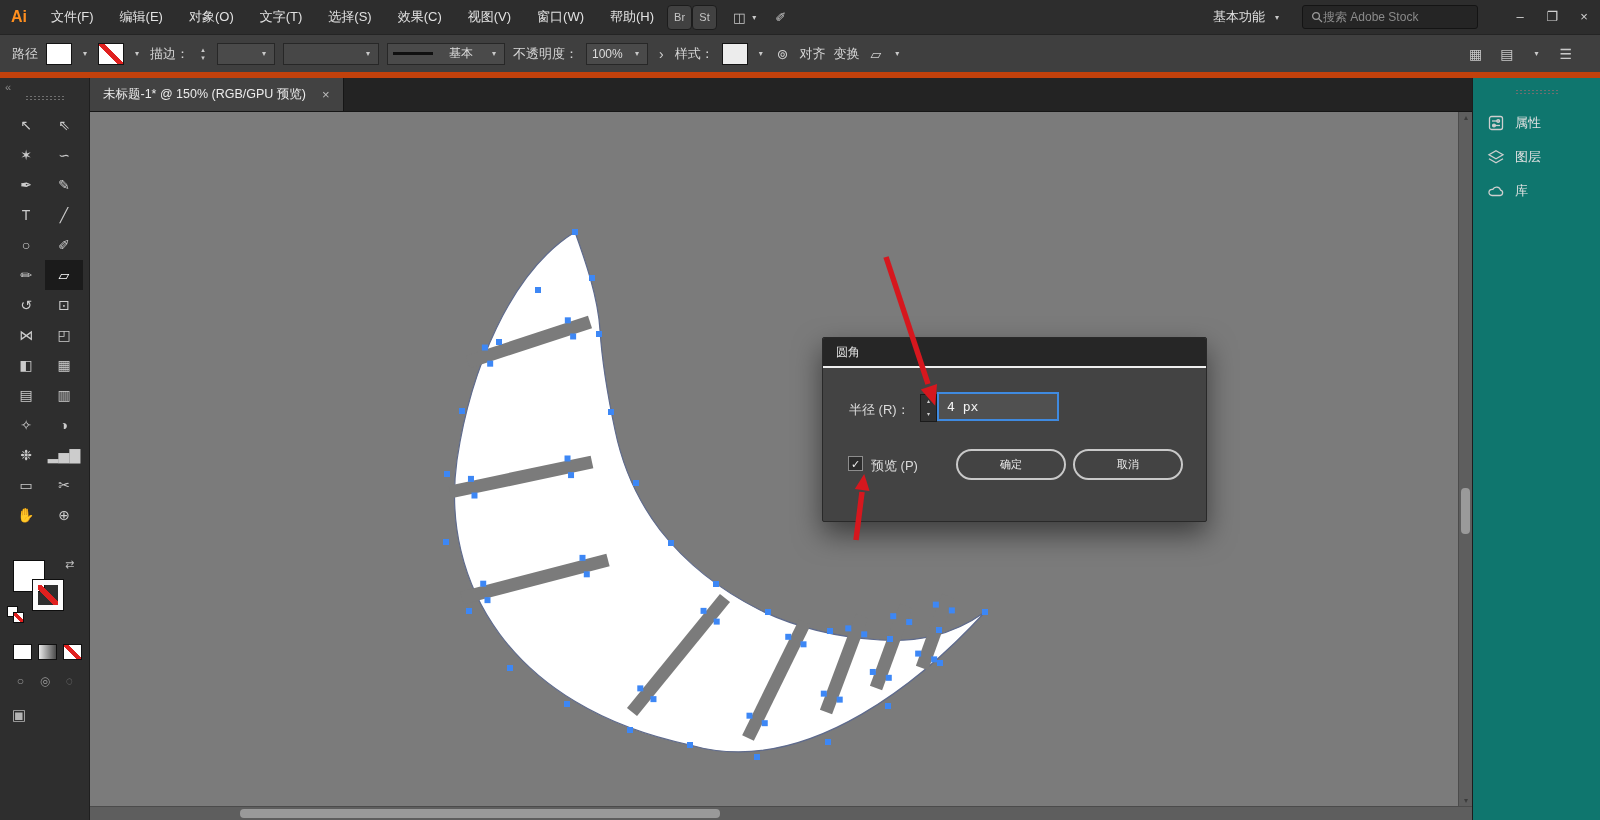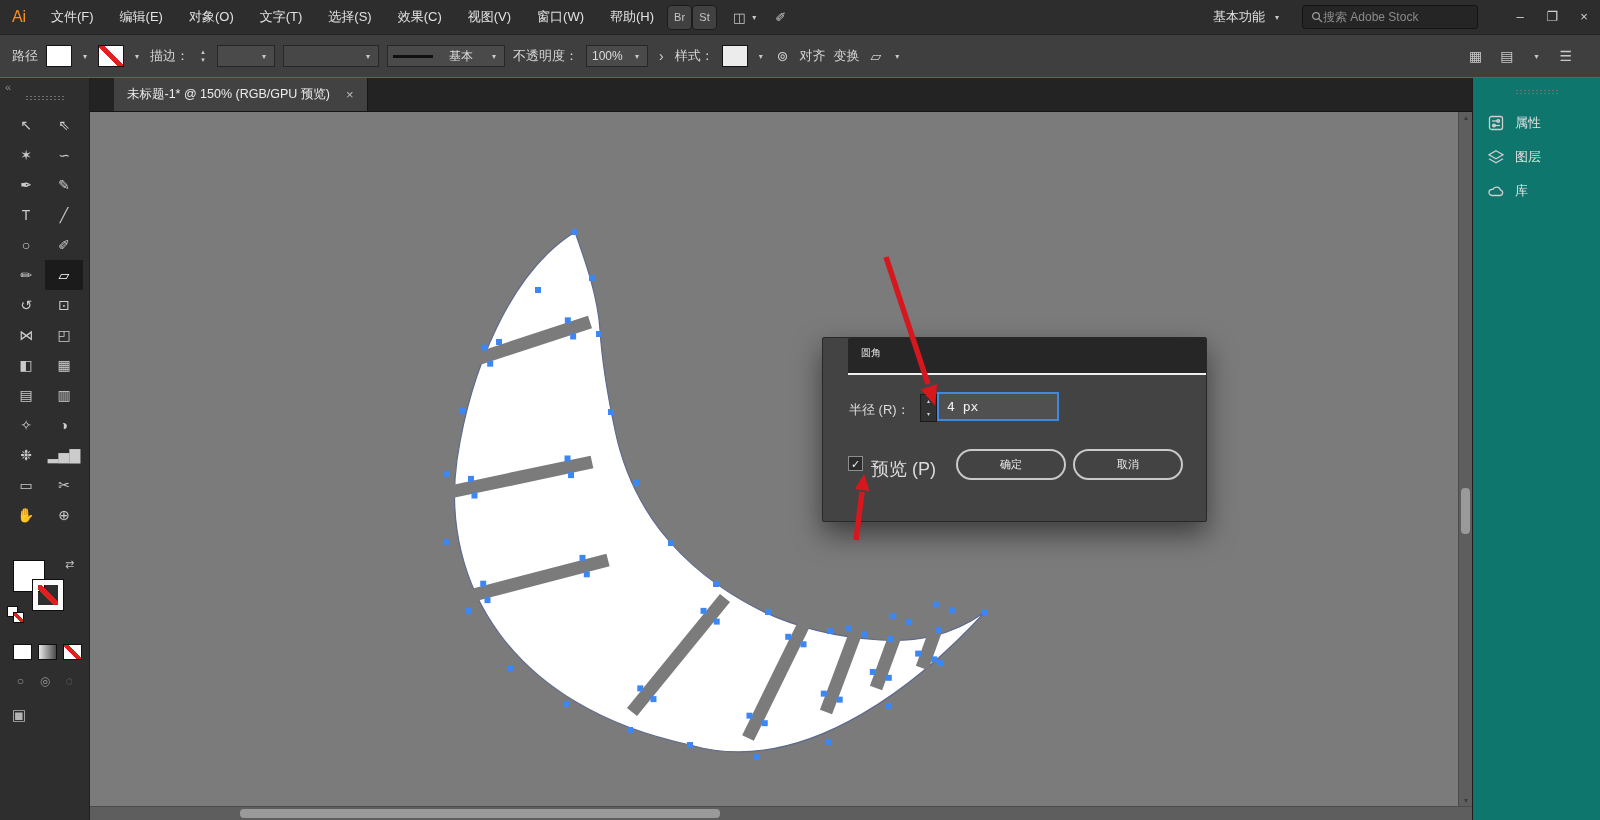--- a/index.html
+++ b/index.html
@@ -2,36 +2,36 @@
 <html><head>
 <meta charset="utf-8">
 <style>
   html,body{margin:0;padding:0;}
   body{width:1600px;height:820px;overflow:hidden;background:#2d2d2d;
        font-family:"Liberation Sans","DejaVu Sans",sans-serif;position:relative;}
 
   
   .menubar{position:absolute;left:0;top:0;width:1600px;height:34px;background:#2d2d2d;
            display:flex;align-items:center;color:#e2e2e2;font-size:13px;z-index:50;}
-  .logo{width:38px;text-align:center;font-weight:normal;font-size:16px;color:#ff8f1f;}
+  .logo{width:38px;text-align:center;font-weight:bold;font-size:16px;color:#ff8f1f;}
   .menus{display:flex;height:34px;align-items:center;}
   .menu-item{padding:0 13px;line-height:34px;cursor:default;}
   .badge{min-width:23px;height:23px;border-radius:4px;background:#414141;color:#c6c6c6;font-size:11px;
          display:flex;align-items:center;justify-content:center;margin-left:0;border:1px solid #1c1c1c;}
   .mb-icon{color:#c9c9c9;margin-left:16px;font-size:13px;display:flex;gap:4px;align-items:center;}
   .spacer{flex:1;}
   .workspace-switch{display:flex;gap:7px;align-items:center;margin-right:20px;color:#e0e0e0;}
   .search{width:158px;height:22px;background:#252525;border:1px solid #141414;border-radius:3px;
           display:flex;align-items:center;padding:0 8px;color:#8b8b8b;font-size:12px;margin-right:26px;}
   .winctl{display:flex;}
   .winctl .wbtn{width:32px;height:34px;line-height:34px;text-align:center;color:#d2d2d2;font-size:13px;}
 
   
   .controlbar{position:absolute;top:34px;left:0;width:1600px;height:44px;background:#3f3f3f;
-              border-top:1px solid #242424;border-bottom:1px solid #c2410c;box-sizing:border-box;
+              border-top:1px solid #242424;border-bottom:6px solid #c2410c;box-sizing:border-box;
               display:flex;align-items:center;padding:0 12px;gap:8px;color:#d6d6d6;font-size:13px;z-index:49;}
   .swatch{width:24px;height:20px;background:#fff;border:1px solid #141414;}
   .swatch.none{background:linear-gradient(45deg,#fff 42%,#e0201f 42%,#e0201f 58%,#fff 58%);}
   .chev{font-size:8px;color:#c9c9c9;width:10px;text-align:center;}
   .stepper{display:flex;flex-direction:column;font-size:7px;line-height:8px;color:#c9c9c9;text-align:center;width:12px;}
   .combo{height:22px;background:#4a4a4a;border:1px solid #272727;display:flex;align-items:center;
          justify-content:space-between;padding:0 5px;font-size:12px;color:#ddd;box-sizing:border-box;gap:6px;}
   .stroke-line{width:40px;height:3px;background:#101010;}
   .cb-iconbtn{color:#cfcfcf;font-size:14px;padding:0 3px;}
   .cb-right{margin-left:auto;display:flex;gap:18px;align-items:center;padding-right:16px;color:#c9c9c9;font-size:14px;}
@@ -60,47 +60,47 @@
   .sw.color{background:#fff;}
   .sw.grad{background:linear-gradient(90deg,#e8e8e8,#4a4a4a);}
   .sw.none{background:linear-gradient(45deg,#fff 40%,#e0201f 40%,#e0201f 60%,#fff 60%);}
   .drawmodes{position:absolute;top:596px;left:9px;width:72px;display:flex;justify-content:space-around;color:#9a9a9a;font-size:12px;}
   .screenmode{position:absolute;top:628px;left:0;width:90px;text-align:left;padding-left:12px;color:#b5b5b5;font-size:15px;box-sizing:border-box;}
 
   
   .center{position:absolute;left:90px;top:78px;width:1382px;height:742px;}
   .tabbar{height:34px;background:#232323;display:flex;border-bottom:1px solid #161616;box-sizing:border-box;}
   .tab{height:33px;background:#424242;display:flex;align-items:center;padding:0 13px;gap:16px;
-       color:#ececec;font-size:12.5px;border-right:1px solid #161616;margin-left:24px;}
+       color:#ececec;font-size:12.5px;border-right:1px solid #161616;}
   .tab .close{color:#bdbdbd;font-size:13px;}
   .canvas{position:absolute;top:34px;left:0;width:1382px;height:694px;background:#7b7b7b;overflow:hidden;}
   .art{position:absolute;left:0;top:0;}
   .overlay{position:absolute;left:0;top:0;z-index:30;pointer-events:none;}
   .vscroll{position:absolute;right:0;top:0;width:14px;height:694px;background:#5e5e5e;border-left:1px solid #4b4b4b;
            box-sizing:border-box;z-index:20;}
   .vthumb{position:absolute;left:2px;top:376px;width:9px;height:46px;background:#9a9a9a;border-radius:4px;}
   .vs-arrow{position:absolute;left:0;width:14px;text-align:center;font-size:8px;color:#3c3c3c;}
   .hscroll{position:absolute;left:0;top:728px;width:1382px;height:14px;background:#5e5e5e;border-top:1px solid #4b4b4b;box-sizing:border-box;}
   .hthumb{position:absolute;left:150px;top:2px;width:480px;height:9px;background:#9a9a9a;border-radius:4px;}
 
   
   .dialog{position:absolute;left:732px;top:225px;width:383px;height:183px;background:#434343;
           border:1px solid #292929;box-shadow:0 12px 28px rgba(0,0,0,.5);z-index:10;border-radius:2px;}
-  .dialog-title{height:37px;background:#262626;border-bottom:2px solid #efefef;color:#e3e3e3;
-                font-size:10px;line-height:29px;padding-left:13px;box-sizing:border-box;border-radius:2px 2px 0 0;margin-left:25px;}
+  .dialog-title{height:30px;background:#262626;border-bottom:2px solid #efefef;color:#e3e3e3;
+                font-size:12px;line-height:29px;padding-left:13px;box-sizing:border-box;border-radius:2px 2px 0 0;}
   .radius-label{position:absolute;left:26px;top:63px;font-size:13px;color:#dcdcdc;}
   .dstepper{position:absolute;left:97px;top:56px;width:17px;height:28px;background:#323232;border:1px solid #1b1b1b;
             box-sizing:border-box;display:flex;flex-direction:column;}
   .dstepper div{flex:1;font-size:6px;color:#cccccc;text-align:center;line-height:12px;}
   .dinput{position:absolute;left:114px;top:54px;width:122px;height:29px;background:#505050;border:2px solid #3f8ae0;
           box-sizing:border-box;color:#f2f2f2;font-family:"DejaVu Sans Mono","Liberation Mono",monospace;
           font-size:13px;line-height:25px;padding-left:8px;}
   .dcheck{position:absolute;left:25px;top:118px;width:15px;height:15px;background:#2c2c2c;border:1px solid #8d8d8d;
           color:#f0f0f0;font-size:11px;line-height:14px;text-align:center;box-sizing:border-box;}
-  .dcheck-label{position:absolute;left:48px;top:119px;font-size:18px;color:#dcdcdc;}
+  .dcheck-label{position:absolute;left:48px;top:119px;font-size:13px;color:#dcdcdc;}
   .dbtn{position:absolute;top:111px;width:110px;height:31px;border:2px solid #c9c9c9;border-radius:16px;
         color:#ececec;font-size:11px;text-align:center;line-height:27px;box-sizing:border-box;background:transparent;}
   .dbtn.ok{left:133px;}
   .dbtn.cancel{left:250px;}
 
   
   .panel{position:absolute;left:1472px;top:78px;width:128px;height:742px;background:#0f766e;
          border-left:1px solid #1d1d1d;box-sizing:border-box;z-index:40;}
   .panel-handle{margin:11px auto 12px;width:44px;height:5px;
          background-image:radial-gradient(#6f6f6f 1px,transparent 1.2px);background-size:4px 3px;}

